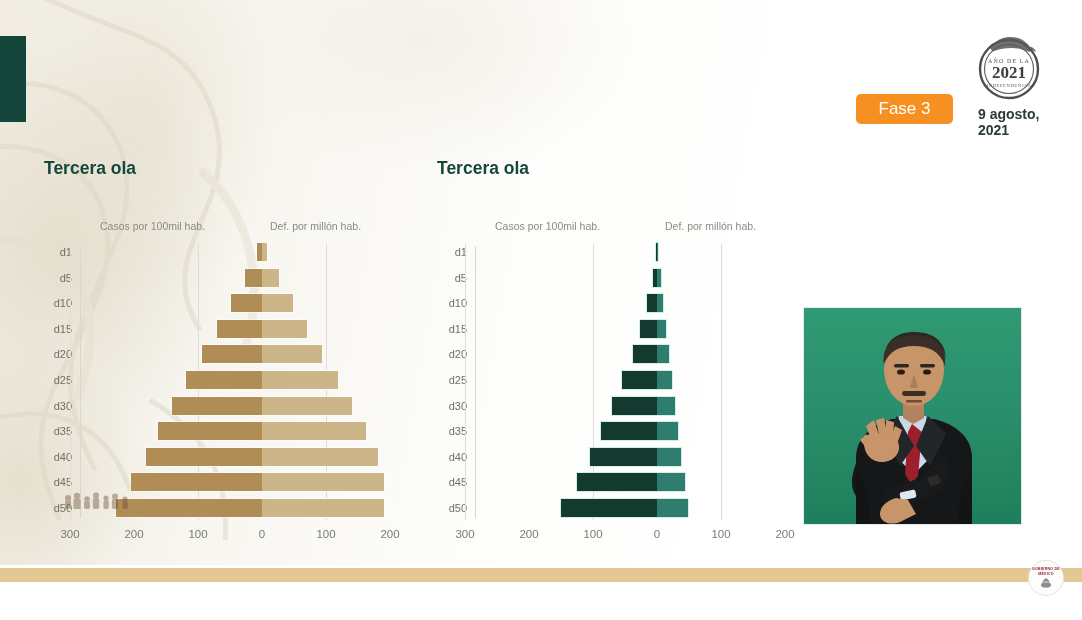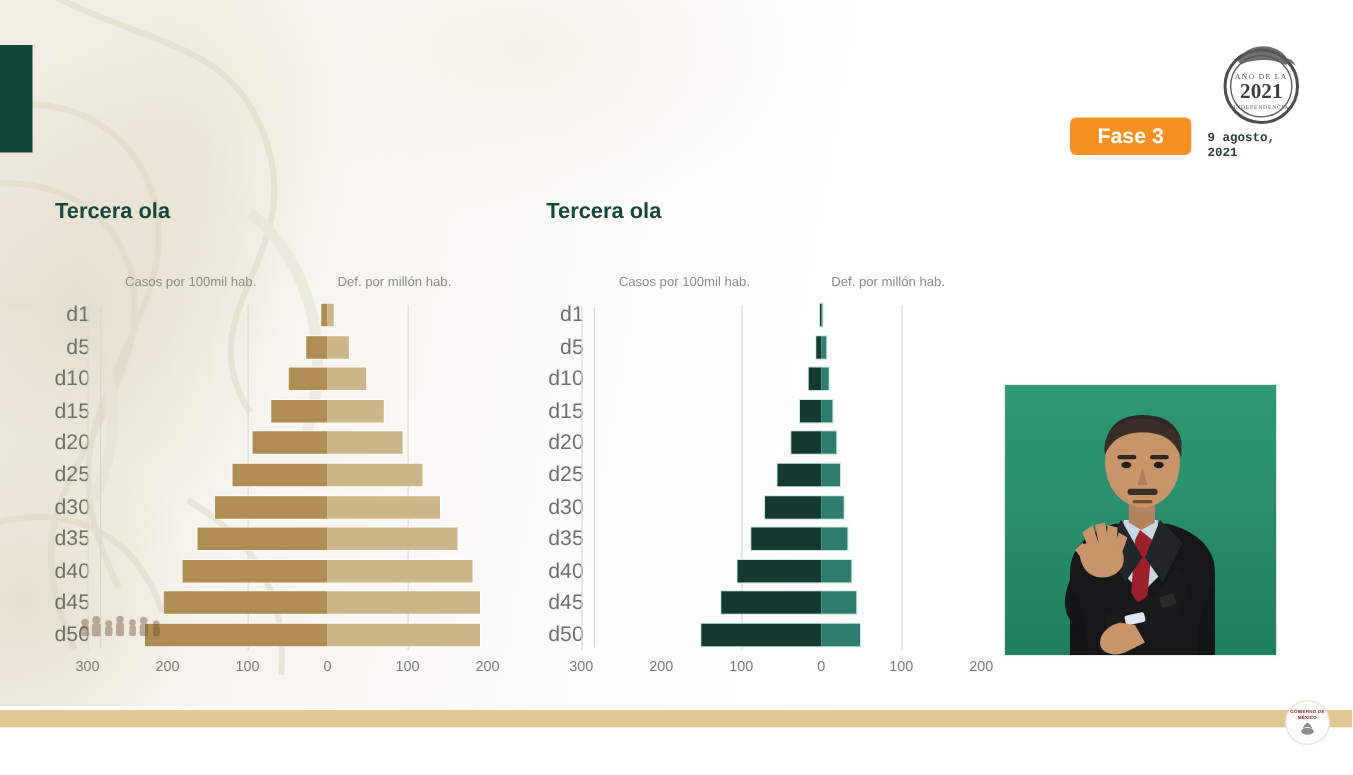--- a/index.html
+++ b/index.html
@@ -50,44 +50,44 @@
   .salud-wrap{position:absolute;left:0px;top:12px;display:flex;align-items:center;gap:5px;}
   .eagle{width:28px;height:30px;opacity:.55;}
   .salud-txt{display:flex;flex-direction:column;line-height:1;}
   .salud-main{font-size:20px;font-weight:bold;color:#1b2f2a;letter-spacing:1.6px;
     font-family:"Liberation Serif", serif;}
   .salud-sub{font-size:4.4px;color:#4a5a54;letter-spacing:.5px;margin-top:2px;
     font-family:"Liberation Serif", serif;}
   #seal{position:absolute;left:120px;top:0px;width:74px;height:74px;}
   #fase{
     position:absolute;left:4px;top:64px;width:97px;height:30px;
-    background:#f79022;border-radius:5px;color:#fff;font-size:17px;font-weight:bold;
+    background:#f79022;border-radius:5px;color:#fff;font-size:17px;font-weight:normal;
     display:flex;align-items:center;justify-content:center;
   }
   #fecha{
-    position:absolute;left:114px;top:76px;width:70px;
-    font-size:10px;color:#2b3b35;font-weight:bold;line-height:1.15;font-family:Liberation Mono, monospace;
+    position:absolute;left:126px;top:76px;width:70px;
+    font-size:14px;color:#2b3b35;font-weight:bold;line-height:1.15;
   }
   
   .wave-title{
     position:absolute;font-size:17.5px;font-weight:bold;color:#16473b;
   }
   #wave1-title{left:44px;top:158px;}
   #wave2-title{left:437px;top:158px;}
   .chart{position:absolute;top:216px;height:345px;}
   #chart1{left:30px;width:400px;}
   #chart2{left:425px;width:400px;}
   .colheads{position:relative;height:22px;}
   .colhead{
     position:absolute;font-size:10.5px;color:#8b8b86;white-space:nowrap;
   }
   .plot{position:absolute;left:0;top:26px;width:400px;height:280px;}
   .ylabels{position:absolute;left:0;top:0;width:44px;height:280px;}
   .ylab{
-    position:absolute;right:2px;font-size:17px;color:#6f6f6a;
+    position:absolute;right:2px;font-size:11px;color:#6f6f6a;
     text-align:right;white-space:nowrap;transform:translateY(-50%);
   }
   .axisline{position:absolute;width:1px;background:#d8d6cf;}
   .gridline{position:absolute;width:1px;background:#dedcd4;}
   .bar{position:absolute;height:18px;}
   .bar .l,.bar .r{position:absolute;top:0;height:100%;}
   .bar .l{right:50%;}
   .bar .r{left:50%;}
   .xaxis{position:absolute;left:0;top:312px;width:400px;height:20px;}
   .xtick{

